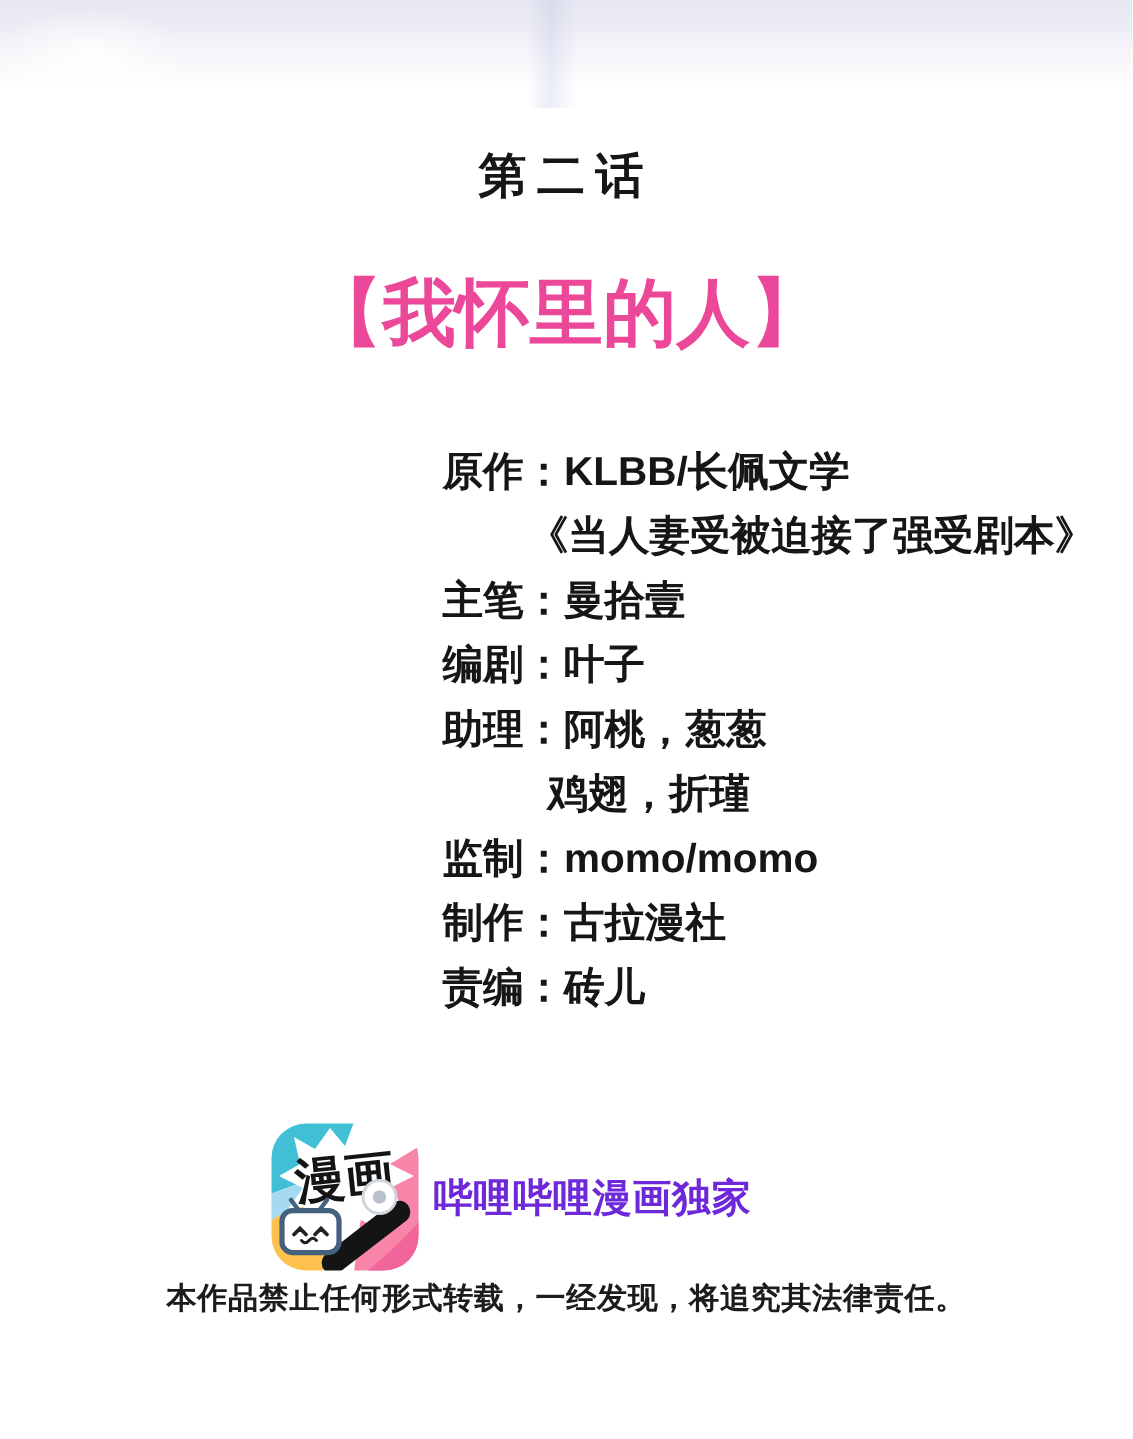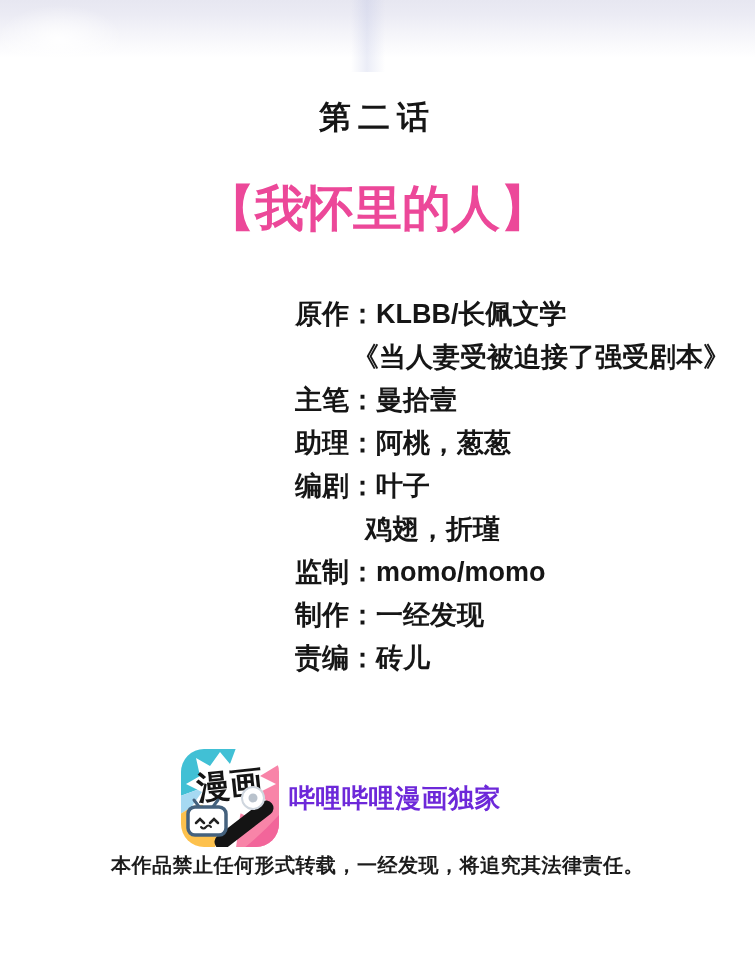--- a/index.html
+++ b/index.html
@@ -100,37 +100,37 @@
 
     <div class="credit-line" style="padding-left: 57px;">
       <span class="credit-label"></span><span class="credit-value">《当人妻受被迫接了强受剧本》</span>
     </div>
 
     <div class="credit-line">
       <span class="credit-label">主笔：</span><span class="credit-value">曼拾壹</span>
     </div>
 
     <div class="credit-line">
-      <span class="credit-label">助理：</span><span class="credit-value">阿桃，葱葱</span>
+      <span class="credit-label">编剧：</span><span class="credit-value">叶子</span>
     </div>
 
     <div class="credit-line">
-      <span class="credit-label">编剧：</span><span class="credit-value">叶子</span>
+      <span class="credit-label">助理：</span><span class="credit-value">阿桃，葱葱</span>
     </div>
 
     <div class="credit-line" style="padding-left: 70px;">
       <span class="credit-label"></span><span class="credit-value">鸡翅，折瑾</span>
     </div>
 
     <div class="credit-line">
       <span class="credit-label">监制：</span><span class="credit-value">momo/momo</span>
     </div>
 
     <div class="credit-line">
-      <span class="credit-label">制作：</span><span class="credit-value">一经发现</span>
+      <span class="credit-label">制作：</span><span class="credit-value">古拉漫社</span>
     </div>
 
     <div class="credit-line">
       <span class="credit-label">责编：</span><span class="credit-value">砖儿</span>
     </div>
   </div>
 
   <div class="publisher">
     <svg class="logo-icon" viewBox="0 0 100 100" aria-hidden="true">
       <defs>

